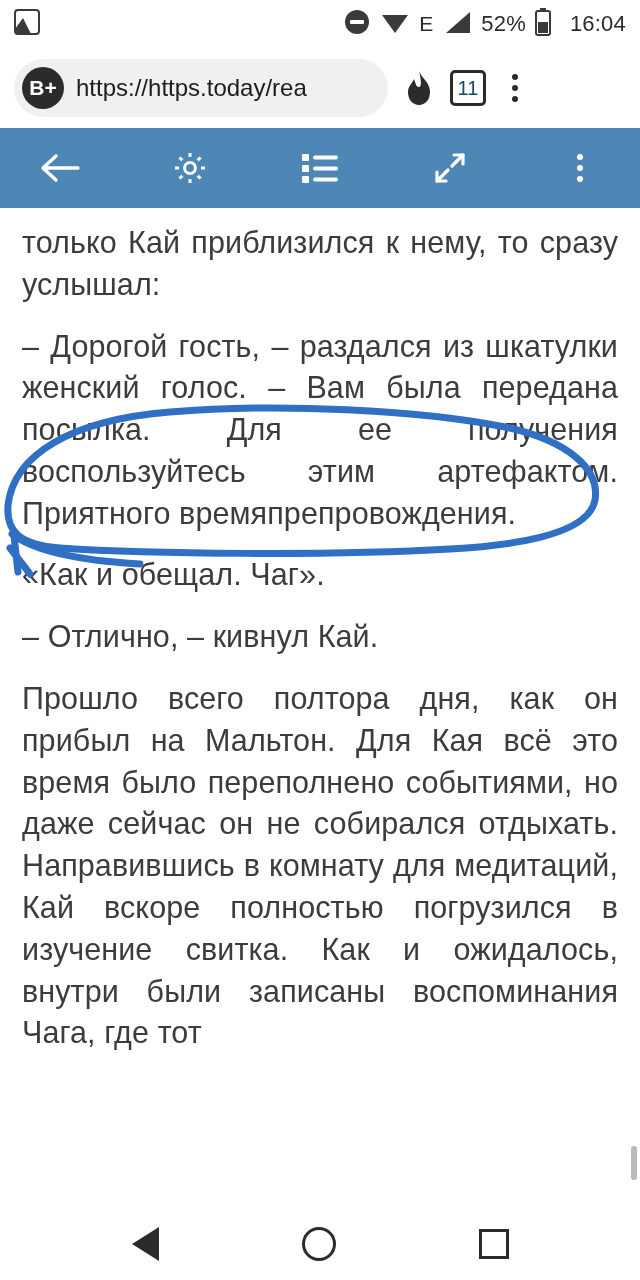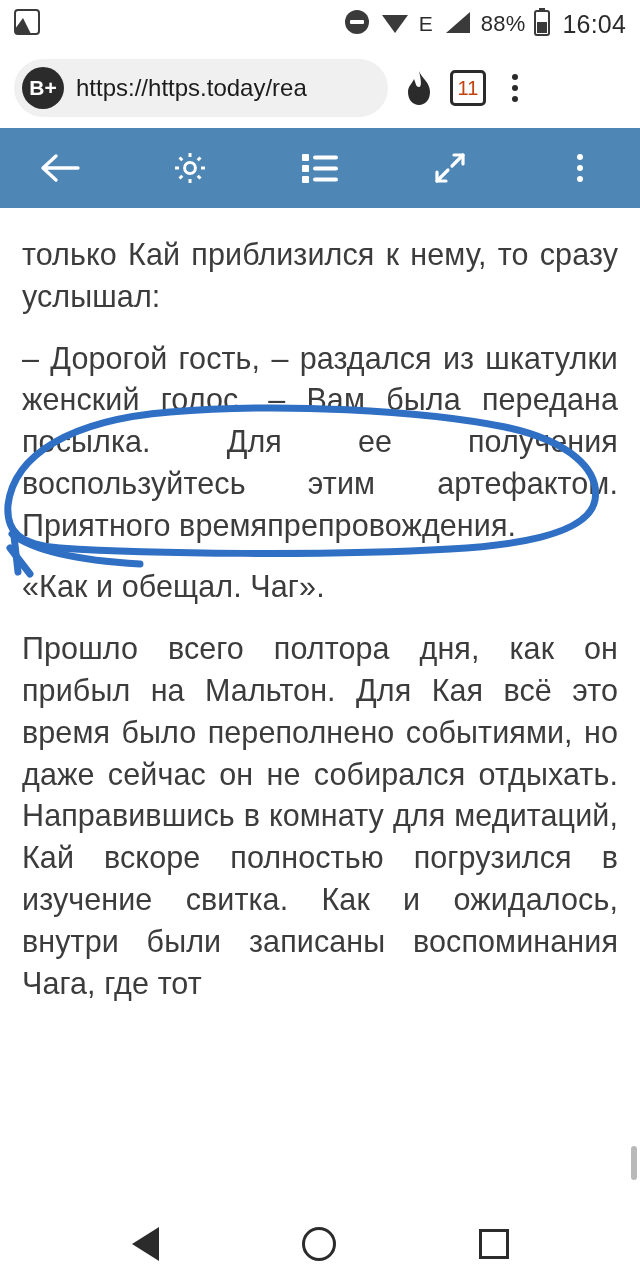--- a/index.html
+++ b/index.html
@@ -34,24 +34,24 @@
   .statusbar .right {
     display: flex;
     align-items: center;
     gap: 9px;
   }
   .sb-icon {
     display: inline-block;
     color: #3a3a3a;
   }
   .clock {
-    font-size: 25px;
+    font-size: 22px;
     color: #2b2b2b;
     letter-spacing: 0.2px;
-    margin-left: 3px;
+    margin-left: 10px;
   }
   .battery-pct {
     font-size: 22px;
     color: #2b2b2b;
     letter-spacing: 0.2px;
   }
   .net-e {
     font-size: 21px;
     color: #2b2b2b;
   }
@@ -101,21 +101,21 @@
     width: 34px;
     display: flex;
     justify-content: center;
     align-items: center;
   }
   .tabcount {
     width: 36px;
     height: 36px;
     border: 3px solid #2b2b2b;
     border-radius: 5px;
-    color: #c2410c;
+    color: #0c4a6e;
     font-size: 20px;
     display: flex;
     align-items: center;
     justify-content: center;
     box-sizing: border-box;
   }
   .kebab {
     width: 30px;
     display: flex;
     flex-direction: column;
@@ -160,21 +160,21 @@
   }
   .article p {
     margin: 0 0 20px 0;
     font-size: 30.5px;
     line-height: 1.37;
     color: #3c3c3c;
     text-align: justify;
     text-justify: inter-word;
     letter-spacing: 0.1px;
   }
-  .article p.first { margin-top: 16px; }
+  .article p.first { margin-top: 4px; }
 
   
   .scroll-hint {
     position: absolute;
     right: 3px;
     bottom: 40px;
     width: 6px;
     height: 34px;
     background: #b9b9b9;
     border-radius: 3px;
@@ -248,21 +248,21 @@
       <svg width="30" height="26" viewBox="0 0 30 26">
         <path d="M2 6 L28 6 L15 24 Z" fill="#3a3a3a"></path>
       </svg>
     </span>
     <span class="net-e">E</span>
     <span class="sb-icon">
       <svg width="30" height="26" viewBox="0 0 30 26">
         <path d="M28 3 L28 24 L4 24 Z" fill="#3a3a3a"></path>
       </svg>
     </span>
-    <span class="battery-pct">88%</span>
+    <span class="battery-pct">52%</span>
     <span class="sb-icon">
       <svg width="16" height="28" viewBox="0 0 16 28">
         <rect x="5" y="0" width="6" height="3" fill="#3a3a3a"></rect>
         <rect x="1" y="3" width="14" height="24" rx="2" fill="none" stroke="#3a3a3a" stroke-width="2"></rect>
         <rect x="3" y="14" width="10" height="11" fill="#3a3a3a"></rect>
       </svg>
     </span>
     <span class="clock">16:04</span>
   </div>
 </div>
@@ -327,20 +327,21 @@
         <i></i>
         <i></i>
       </div>
   </div>
 </div>
 
 <div class="article">
   <p class="first">только Кай приблизился к нему, то сразу услышал:</p>
   <p>– Дорогой гость, – раздался из шкатулки женский голос. – Вам была передана посылка. Для ее получения воспользуйтесь этим артефактом. Приятного времяпрепровождения.</p>
   <p>«Как и обещал. Чаг».</p>
+  <p>– Отлично, – кивнул Кай.</p>
   <p>Прошло всего полтора дня, как он прибыл на Мальтон. Для Кая всё это время было переполнено событиями, но даже сейчас он не собирался отдыхать. Направившись в комнату для медитаций, Кай вскоре полностью погрузился в изучение свитка. Как и ожидалось, внутри были записаны воспоминания Чага, где тот</p>
   <div class="scroll-hint"></div>
 </div>
 
 <svg class="annotation" viewBox="0 0 640 1280">
   <g fill="none" stroke="#2f6fc4" stroke-width="7" stroke-linecap="round" stroke-linejoin="round">
     <path d="M8 505
              C 14 455, 70 420, 170 412
              C 280 403, 420 410, 505 427
              C 570 441, 600 470, 595 500

